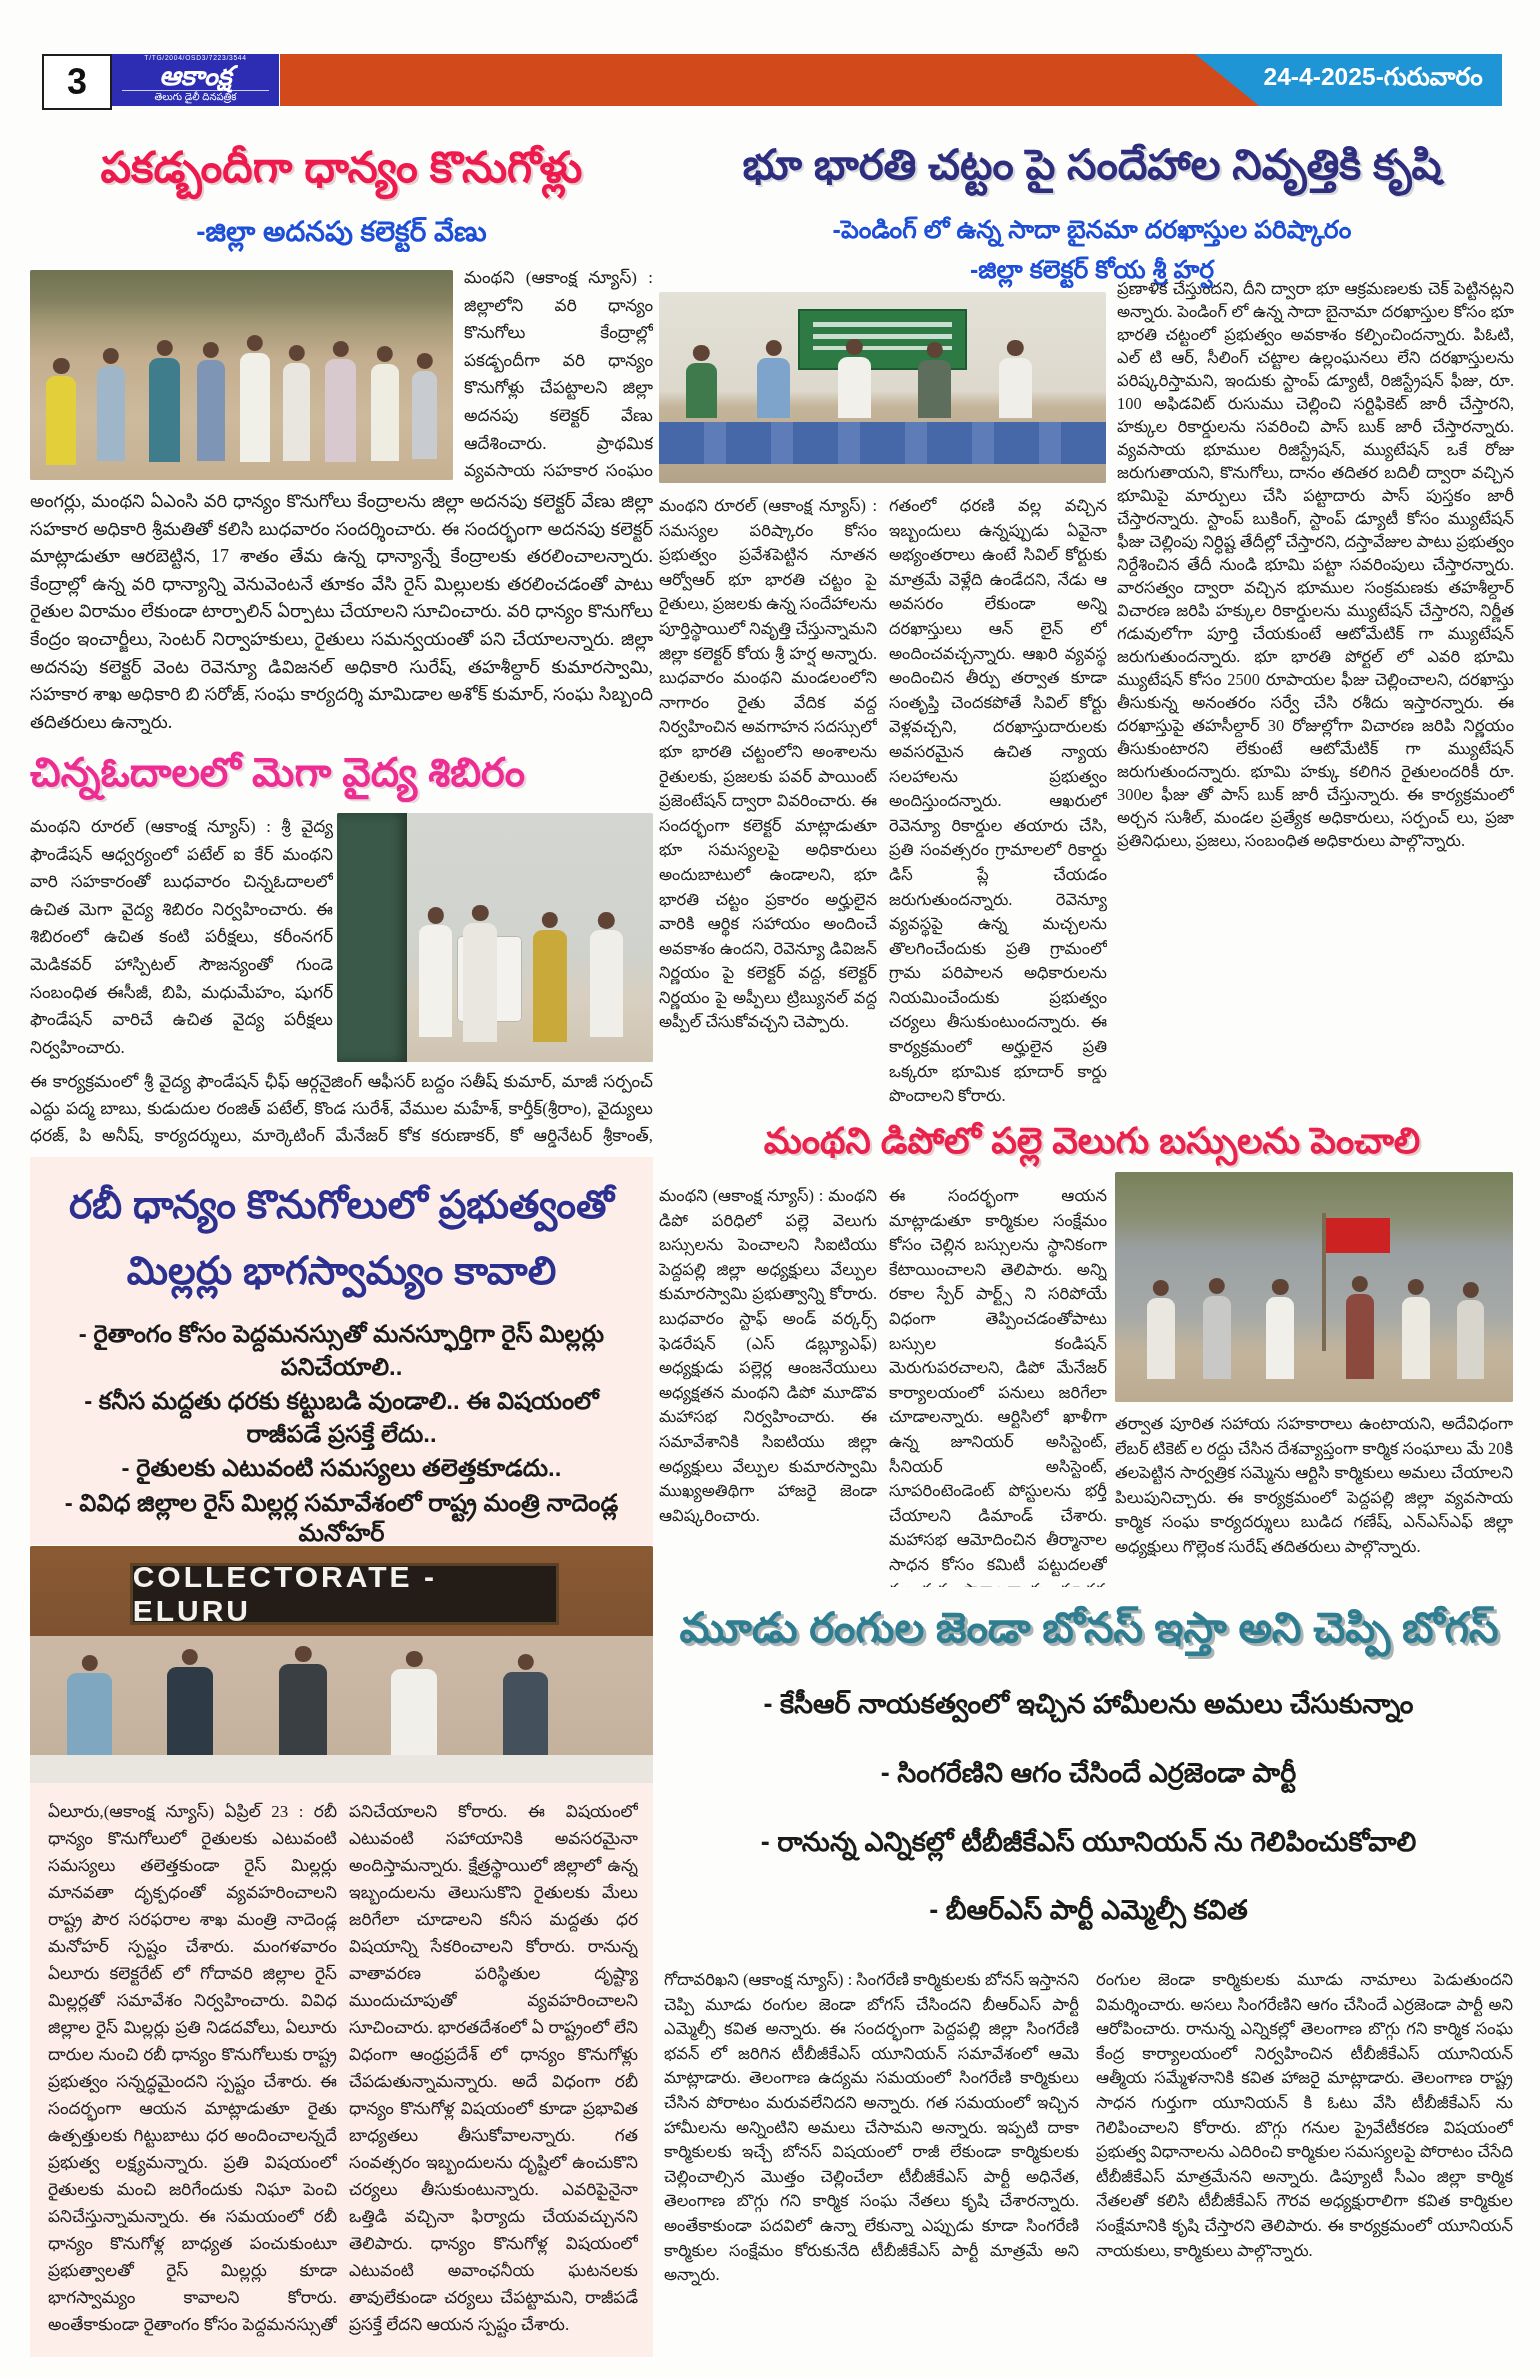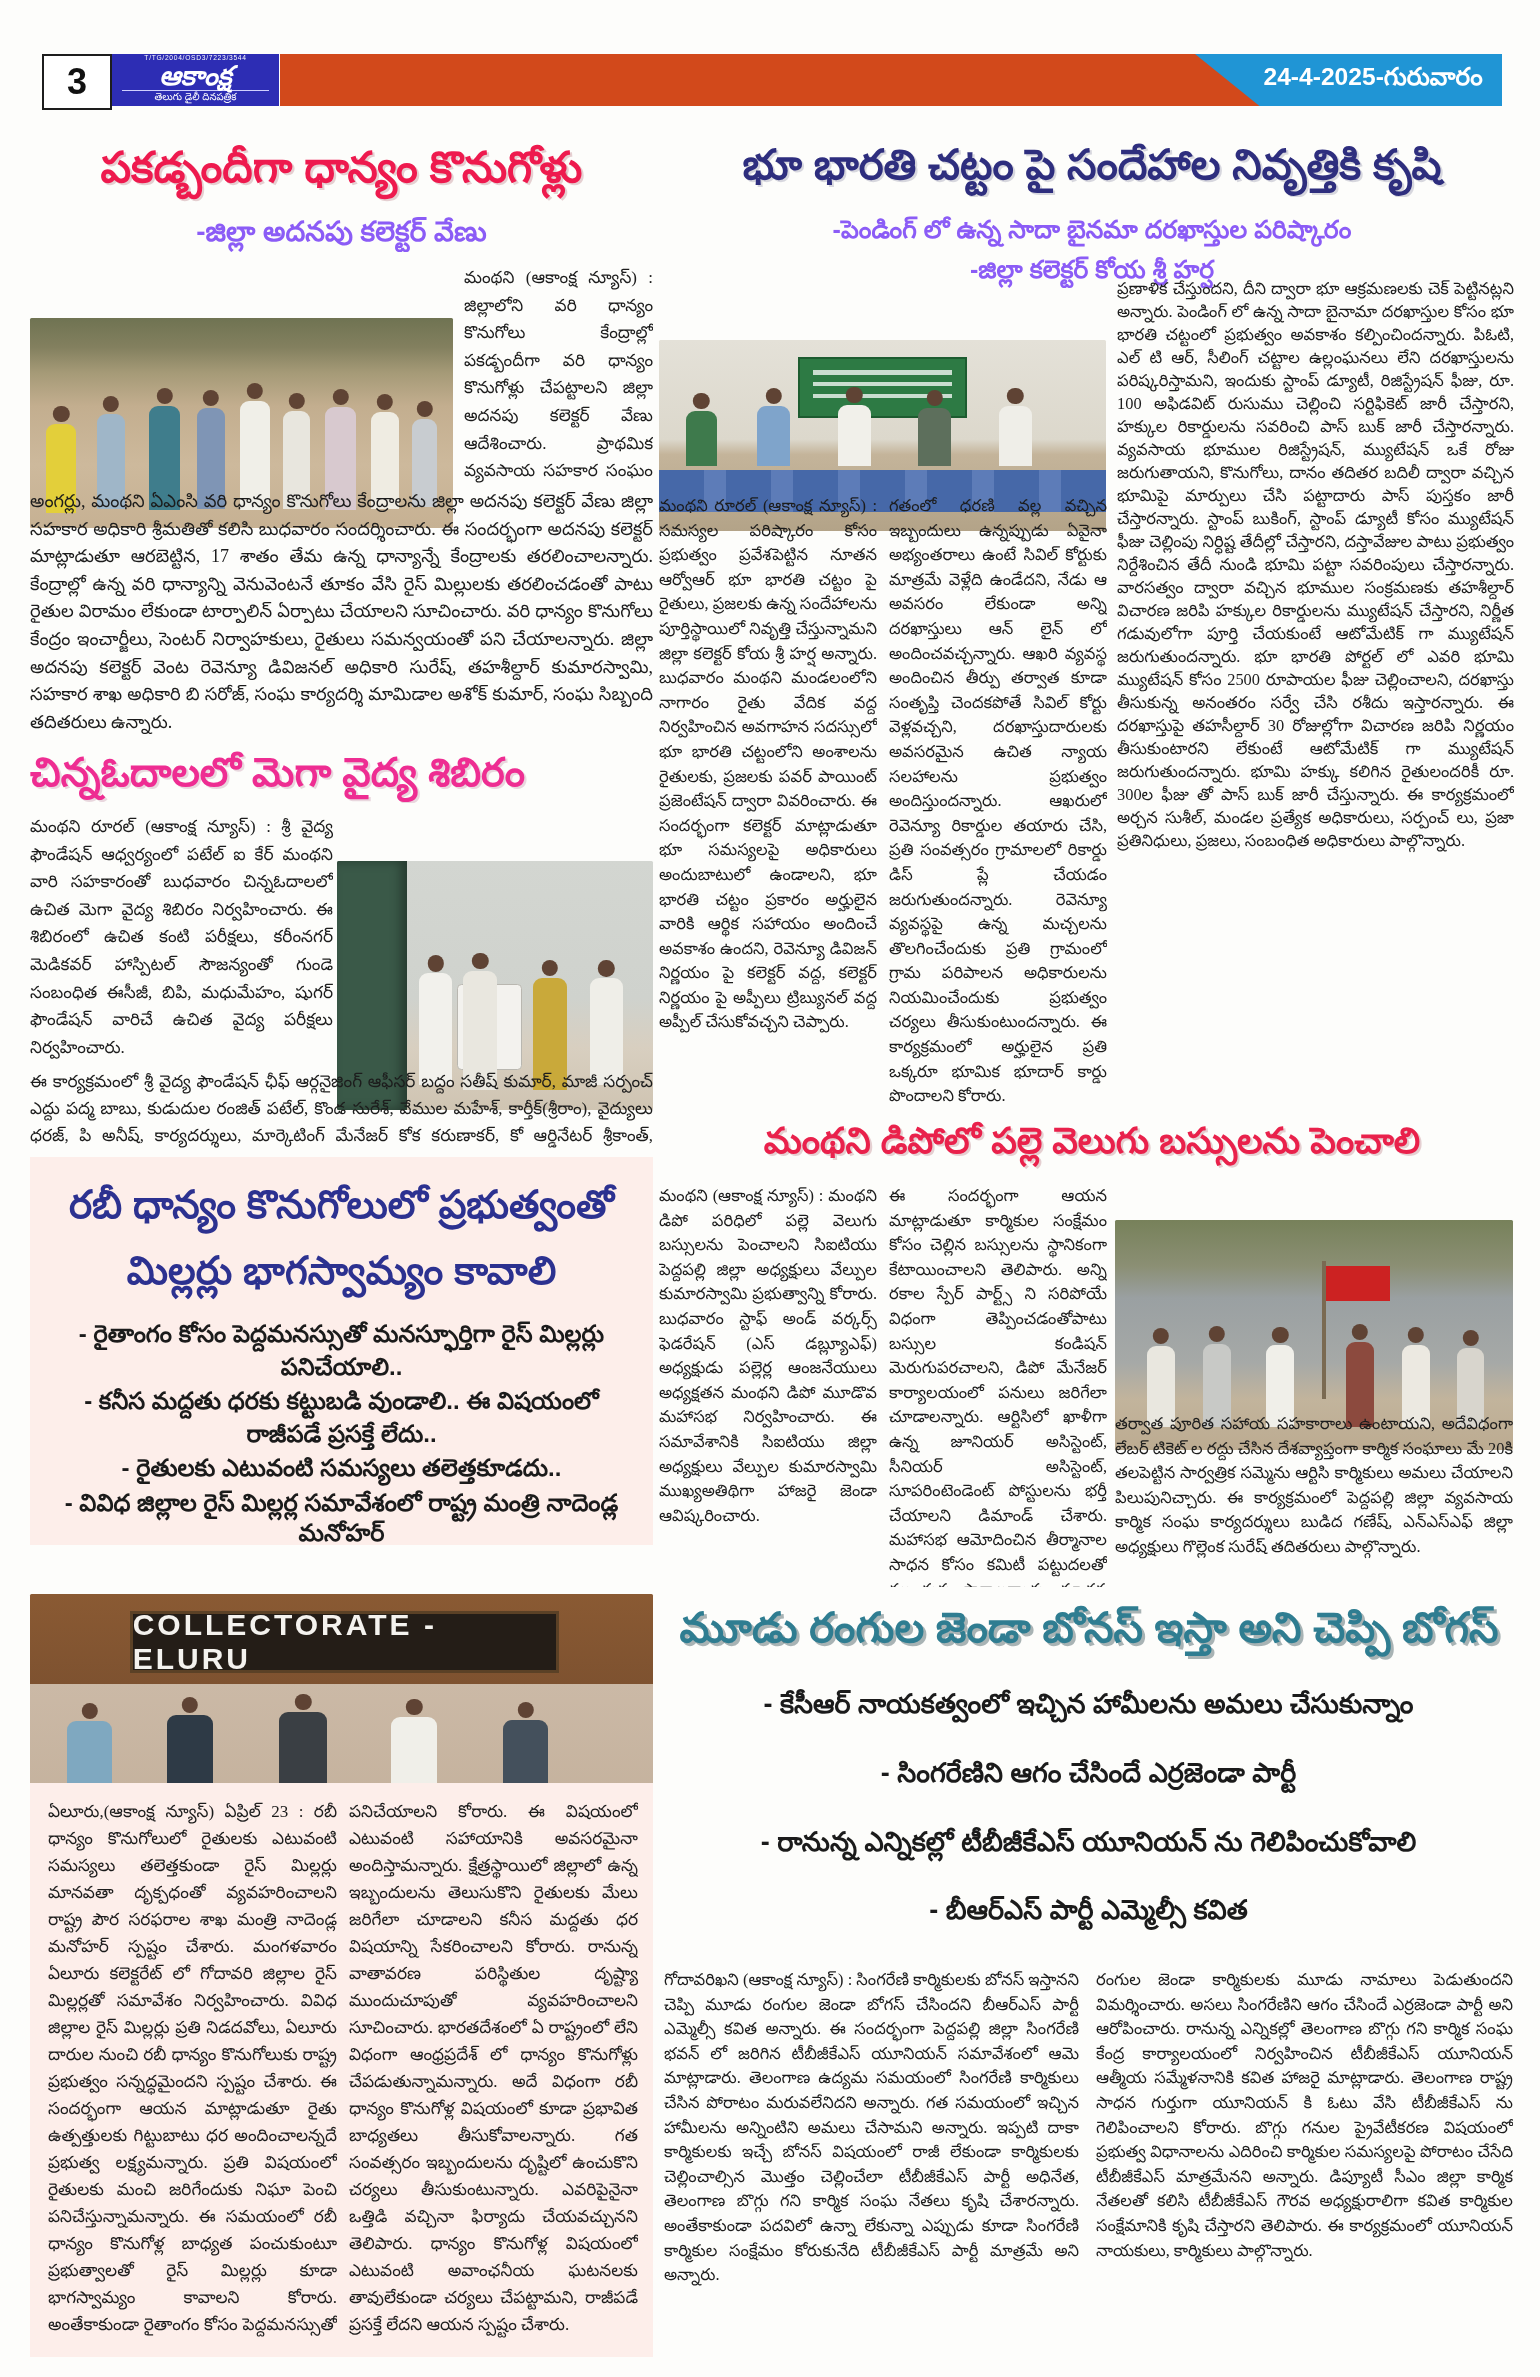--- a/index.html
+++ b/index.html
@@ -24,27 +24,27 @@
            display:flex;align-items:center;justify-content:flex-end;padding-right:0;box-sizing:border-box;}
   .datebox span{margin-right:19.4px;}
 
   
   .hl{font-family:"Liberation Sans",sans-serif;font-weight:bold;text-align:center;overflow:hidden;}
   .hl-red{color:#ee1a4e;text-shadow:2.2px 2.2px 0 rgba(120,0,20,.18);}
   .hl-navy{color:#2e2e7e;text-shadow:2.2px 2.2px 0 rgba(0,0,60,.15);}
   .hl-mag{color:#ee2d92;text-shadow:2.2px 2.2px 0 rgba(120,0,60,.15);}
   .hl-crim{color:#e9214b;text-shadow:2.2px 2.2px 0 rgba(120,0,20,.18);}
   .hl-teal{color:#2f7d91;text-shadow:3px 3px 0 rgba(10,40,50,.35);}
-  .sub{font-family:"Liberation Sans",sans-serif;font-weight:bold;color:#8b5cf6;text-align:center;overflow:hidden;}
+  .sub{font-family:"Liberation Sans",sans-serif;font-weight:bold;color:#1d4ed8;text-align:center;overflow:hidden;}
 
   .pinkbox{background:#fdeeea;}
   .bul{font-family:"Liberation Sans",sans-serif;font-weight:bold;color:#1b1b1b;text-align:center;}
 
   
-  .photo{overflow:hidden;border-radius:1.5px;margin-top:48px;}
+  .photo{overflow:hidden;border-radius:1.5px;}
   .pp{position:absolute;border-radius:9px 9px 0 0;}
   .pp::before{content:"";position:absolute;top:-18px;left:50%;transform:translateX(-50%);
               width:16.4px;height:16.4px;border-radius:50%;background:#5f4334;}
   .ph1{background:linear-gradient(180deg,#6f7352 0%,#83805f 14%,#a59a77 26%,#c3ae8f 42%,#cdb99c 70%,#c6b193 100%);}
   .ph2{background:linear-gradient(180deg,#e4e1d8 0%,#dcd8cc 52%,#c4b49a 60%,#b3a388 100%);}
   .ph3{background:linear-gradient(180deg,#d3d6d1 0%,#cfd2cd 55%,#d8cfc0 75%,#cfc4b2 100%);}
   .ph4{background:linear-gradient(180deg,#8a5a33 0%,#7e5230 38%,#cbb9a6 38%,#c3b09b 100%);}
   .ph5{background:linear-gradient(180deg,#77815a 0%,#8b8f74 20%,#9aa0a2 34%,#a6a9a7 62%,#c2b49c 78%,#bcab91 100%);}
   .board{position:absolute;left:16%;top:7%;width:68%;height:24%;background:#241d17;border:3px solid #5b4126;
          display:flex;align-items:center;justify-content:center;}

